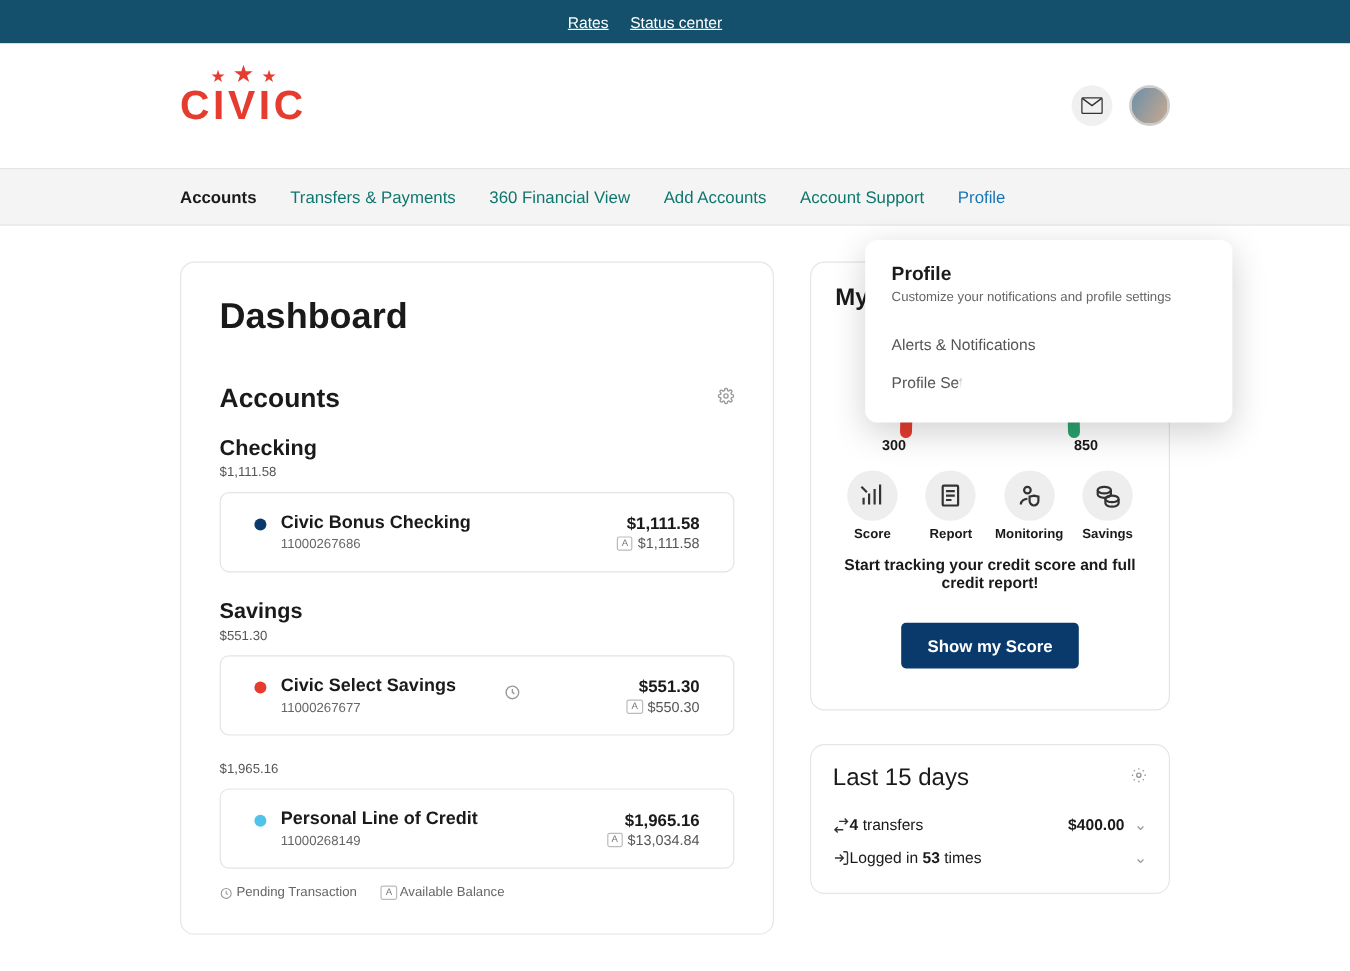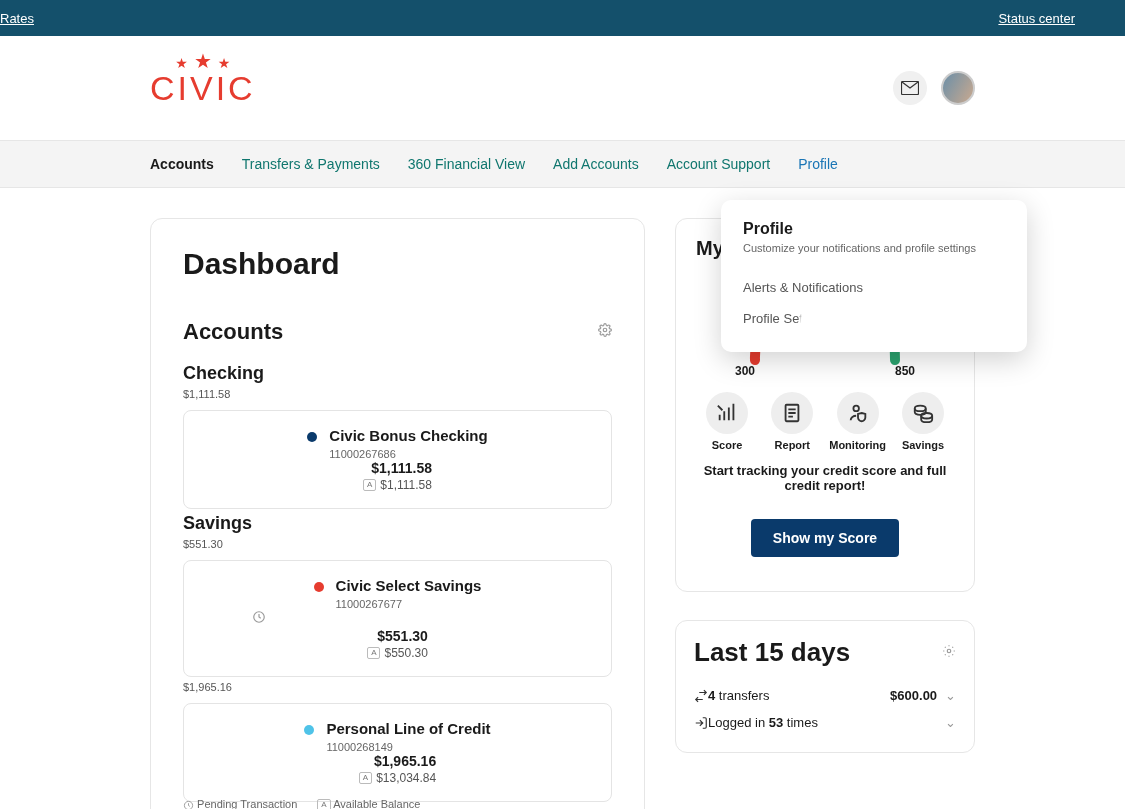--- a/index.html
+++ b/index.html
@@ -1,39 +1,39 @@
 <!DOCTYPE html>
 <html><head>
 <meta charset="utf-8">
 <style>
   * { box-sizing: border-box; margin: 0; padding: 0; }
   body { font-family: -apple-system, BlinkMacSystemFont, "Segoe UI", Arial, sans-serif; background: #fff; color: #1a1a1a; width: 1125px; }
-  .topbar { background: #14506b; height: 36px; display: flex; justify-content: space-between; align-items: center; padding-right: 50px; gap: 18px; }
+  .topbar { background: #14506b; height: 36px; display: flex; justify-content: center; align-items: center; padding-right: 50px; gap: 18px; }
   .topbar a { color: #fff; text-decoration: underline; font-size: 13px; cursor: pointer; }
   .header { height: 104px; display: flex; align-items: center; justify-content: space-between; padding: 0 150px 0 150px; }
   .logo { position: relative; display: flex; align-items: flex-end; }
-  .logo-text { font-size: 34px; font-weight: 400; color: #e63c2f; letter-spacing: 3px; font-family: Arial, sans-serif; }
+  .logo-text { font-size: 34px; font-weight: 700; color: #e63c2f; letter-spacing: 3px; font-family: Arial, sans-serif; }
   .logo-stars { position: absolute; top: -14px; left: 50%; transform: translateX(-50%); display: flex; gap: 6px; }
   .star { color: #e63c2f; font-size: 14px; }
   .star.big { font-size: 20px; margin-top: -6px; }
   .header-right { display: flex; align-items: center; gap: 14px; }
   .mail-icon { width: 34px; height: 34px; border-radius: 50%; background: #f0f0f0; display: flex; align-items: center; justify-content: center; cursor: pointer; }
   .avatar { width: 34px; height: 34px; border-radius: 50%; background: linear-gradient(120deg,#6b8fa8,#c9a98f); border: 2px solid #ccc; cursor: pointer; }
   .navbar { background: #f4f4f4; border-top: 1px solid #e6e6e6; border-bottom: 1px solid #e6e6e6; height: 48px; display: flex; align-items: center; padding-left: 150px; gap: 28px; }
   .navbar a { font-size: 14px; color: #0f766e; text-decoration: none; cursor: pointer; }
   .navbar a.active { font-weight: 700; color: #1a1a1a; }
   .navbar a.profile-link { color: #1a75b5; }
   .content { display: flex; padding: 30px 150px 0 150px; gap: 30px; align-items: flex-start; }
   .dashboard-card { flex: 1; border: 1px solid #e6e6e6; border-radius: 12px; padding: 28px 32px; background: #fff; }
   .dashboard-title { font-size: 30px; font-weight: 800; margin-bottom: 38px; }
   .accounts-head { display: flex; justify-content: space-between; align-items: center; margin-bottom: 18px; }
   .accounts-title { font-size: 22px; font-weight: 700; }
   .group-name { font-size: 18px; font-weight: 700; margin-bottom: 4px; }
   .group-total { font-size: 11px; color: #555; margin-bottom: 10px; }
-  .acct-row { border: 1px solid #e4e4e4; border-radius: 8px; padding: 16px 28px; display: flex; align-items: center; justify-content: space-between; margin-bottom: 4px; flex-direction: column; }
+  .acct-row { border: 1px solid #e4e4e4; border-radius: 8px; padding: 16px 28px; display: flex; align-items: center; justify-content: space-between; margin-bottom: 22px; }
   .acct-left { display: flex; align-items: flex-start; gap: 12px; }
   .dot { width: 10px; height: 10px; border-radius: 50%; margin-top: 5px; }
   .acct-name { font-size: 15px; font-weight: 700; }
   .acct-num { font-size: 11px; color: #666; margin-top: 4px; }
   .acct-right { text-align: right; }
   .bal1 { font-size: 14px; font-weight: 700; }
   .bal2 { font-size: 12px; color: #555; display: flex; align-items: center; justify-content: flex-end; gap: 4px; margin-top: 2px; }
   .a-badge { display: inline-block; border: 1px solid #bbb; font-size: 8px; padding: 0 3px; border-radius: 2px; line-height: 10px; color: #777; }
   .legend { font-size: 11px; color: #666; display: flex; gap: 20px; margin-top: -8px; }
   .legend span svg, .legend span .a-badge { vertical-align: middle; }
@@ -44,21 +44,21 @@
   .score-num { position: absolute; top: 34px; left: 50%; transform: translateX(-50%); font-size: 34px; font-weight: 800; }
   .gauge-labels { display: flex; justify-content: space-between; width: 180px; margin: -6px auto 14px; font-size: 12px; font-weight: 700; }
   .feat-row { display: flex; justify-content: space-between; margin-bottom: 12px; }
   .feat { text-align: center; width: 62px; }
   .feat-circle { width: 42px; height: 42px; border-radius: 50%; background: #eee; margin: 0 auto 5px; display: flex; align-items: center; justify-content: center; }
   .feat-label { font-size: 11px; font-weight: 700; }
   .score-msg { font-size: 13px; font-weight: 700; text-align: center; margin-bottom: 26px; }
   .score-btn { display: block; margin: 12px auto; background: #0a3a6b; color: #fff; font-weight: 700; border: none; padding: 11px 22px; border-radius: 4px; font-size: 14px; cursor: pointer; }
   .activity-card { border: 1px solid #e6e6e6; border-radius: 12px; padding: 16px 18px; background: #fff; }
   .activity-head { display: flex; justify-content: space-between; align-items: center; margin-bottom: 14px; }
-  .activity-title { font-size: 26px; font-weight: 700; }
+  .activity-title { font-size: 20px; font-weight: 400; }
   .activity-row { display: flex; align-items: center; justify-content: space-between; padding: 6px 0; font-size: 13px; }
   .activity-left { display: flex; align-items: center; }
   .profile-menu { position: absolute; top: 200px; right: 98px; width: 306px; background: #fff; border-radius: 10px; box-shadow: 0 8px 28px rgba(0,0,0,0.18); padding: 20px 22px 18px; z-index: 50; }
   .pm-title { font-size: 16px; font-weight: 700; margin-bottom: 4px; }
   .pm-sub { font-size: 11px; color: #666; margin-bottom: 18px; }
   .pm-item { font-size: 13px; color: #555; padding: 8px 0; cursor: pointer; }
   .gear-icon { color: #999; cursor: pointer; }
   .chev { color: #999; }
   .spotlight { position: absolute; width: 48px; height: 48px; border-radius: 50%; background: radial-gradient(circle, #fff 58%, rgba(255,255,255,0) 70%); pointer-events: none; top: 298px; right: 280px; z-index: 60; }
 </style>
@@ -256,21 +256,21 @@
         </span>
       </div>
       <div class="activity-row">
         <div class="activity-left">
           <svg width="14" height="14" viewBox="0 0 24 24" fill="none" stroke="#333" stroke-width="2">
               <path d="M17 2l4 4-4 4M21 6H9M7 22l-4-4 4-4M3 18h12"></path>
             </svg>
           <span><b>4</b>&nbsp;<span>transfers</span></span>
         </div>
         <div style="display:flex;align-items:center;gap:8px">
-          <b>$600.00</b>
+          <b>$400.00</b>
           <span class="chev">⌄</span>
         </div>
       </div>
       <div class="activity-row">
         <div class="activity-left">
           <svg width="14" height="14" viewBox="0 0 24 24" fill="none" stroke="#333" stroke-width="2">
               <path d="M15 3h4a2 2 0 0 1 2 2v14a2 2 0 0 1-2 2h-4M10 17l5-5-5-5M15 12H3"></path>
             </svg>
           <span><span>Logged in</span>&nbsp;<b>53</b>&nbsp;<span>times</span></span>
         </div>

